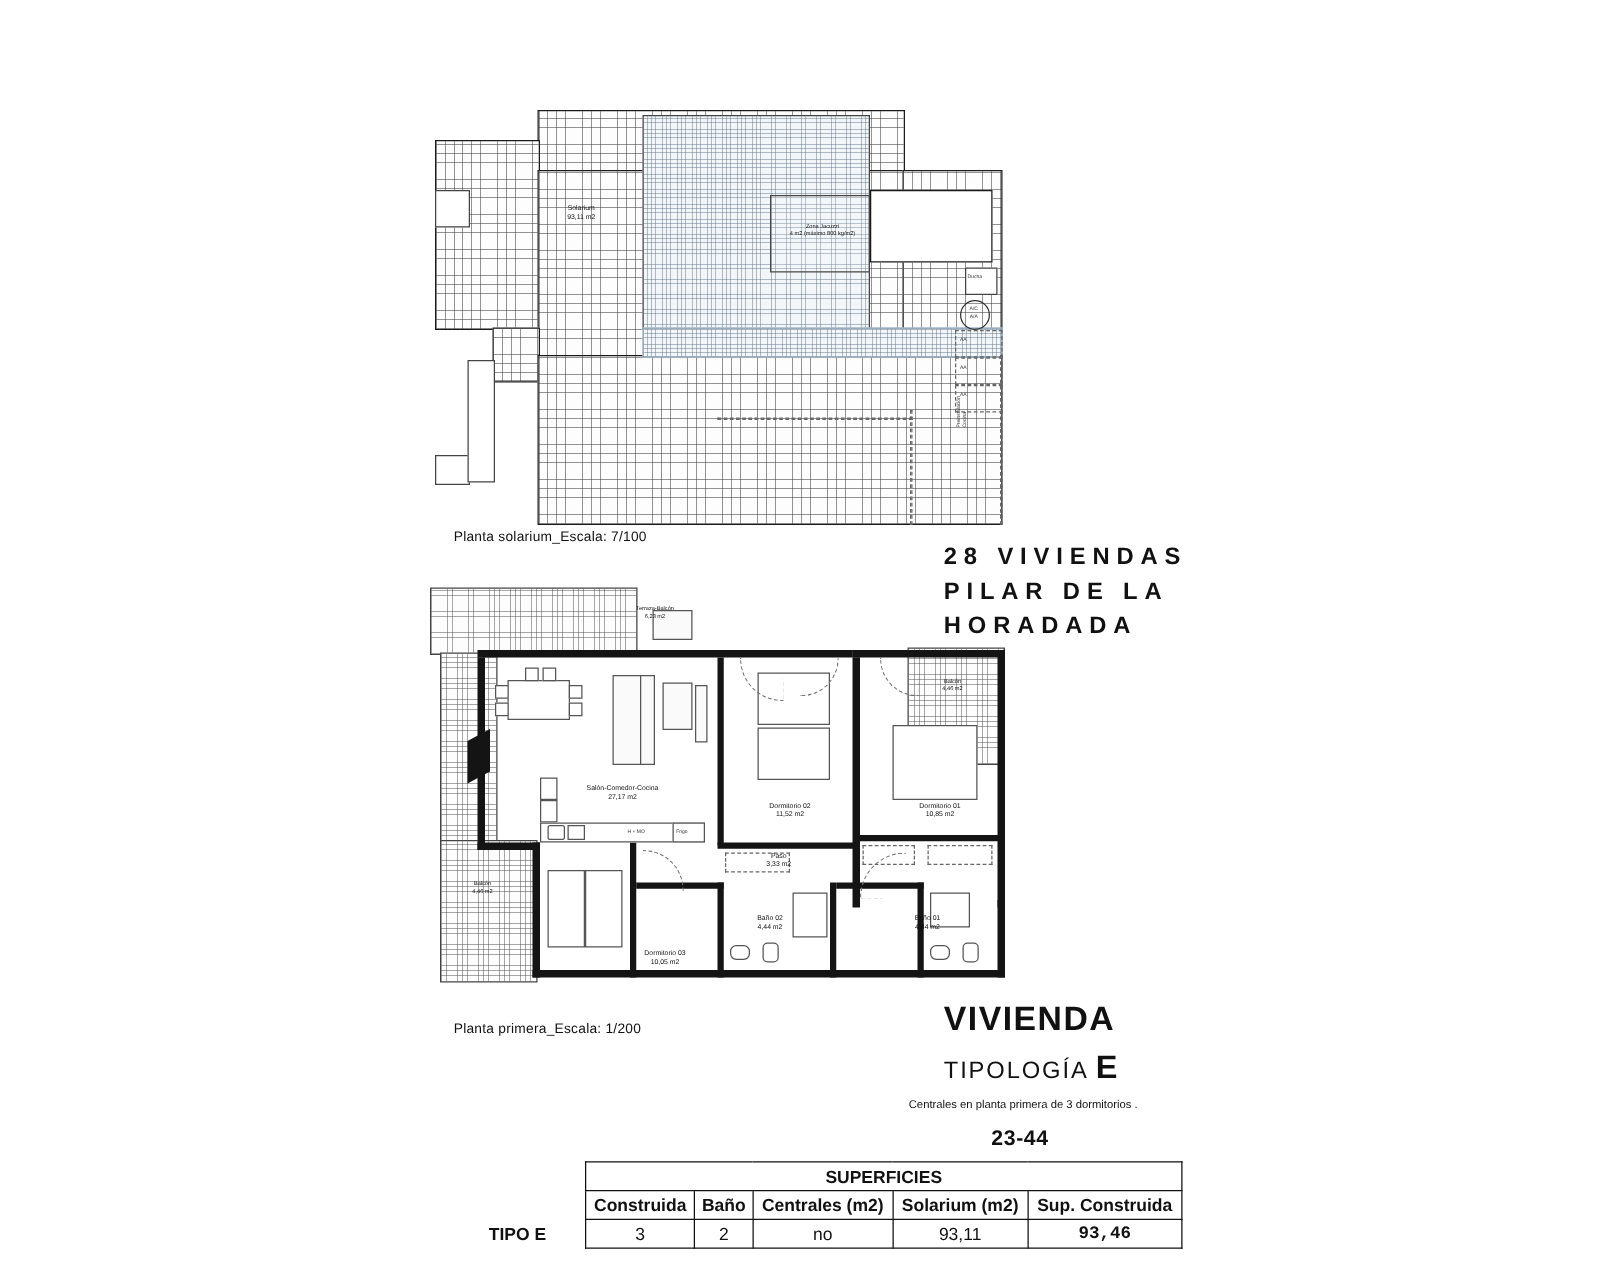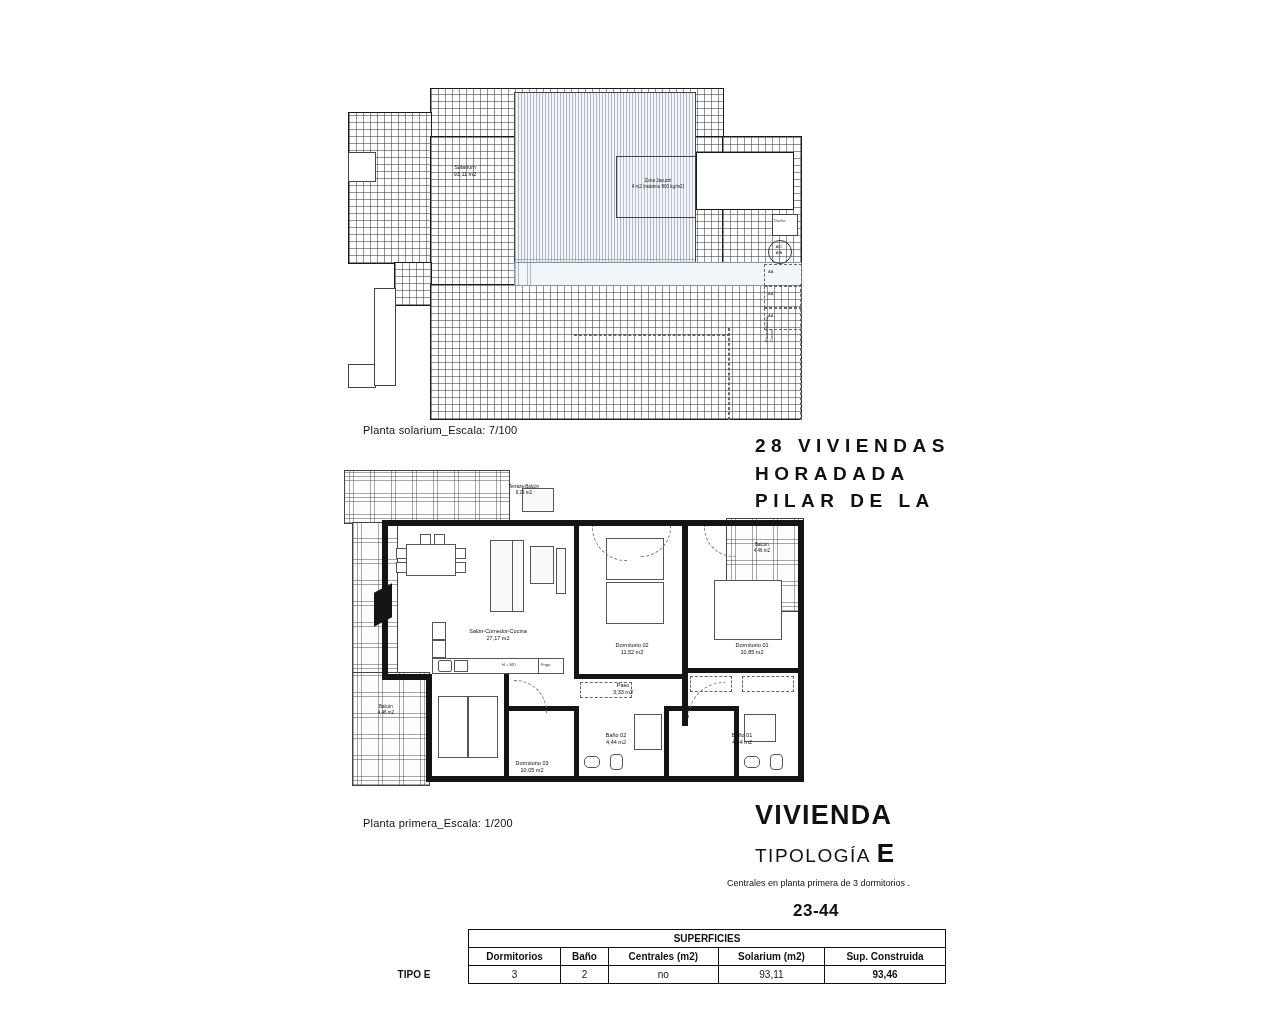--- a/index.html
+++ b/index.html
@@ -87,35 +87,35 @@
   }
   #unit-code {
     left: 793px; top: 901px;
     font-size: 17px; font-weight: bold; letter-spacing: .5px; color: #111;
   }
 
   
   #surface-table {
     left: 360px; top: 929px; width: 586px;
     border-collapse: collapse;
-    font-size: 10px;
+    font-size: 14px;
   }
   #surface-table td, #surface-table th {
     border: 1px solid #111;
     padding: 3px 4px;
     text-align: center;
     font-weight: normal;
     color: #111;
   }
   #surface-table .noborder {
     border: none;
   }
   #surface-table thead th { font-weight: bold; }
   #surface-table .rowlabel { font-weight: bold; text-align: center; }
-  #surface-table .strong { font-weight: bold; }
+  #surface-table .strong { font-weight: bold; font-family: Liberation Mono, monospace; }
 </style>
 </head>
 <body>
 
 <div class="abs" id="solarium-plan">
 
   <div class="abs tile outline" style="left:96px; top:0px; width:292px; height:48px;"></div>
   <div class="abs tile outline" style="left:14px; top:24px; width:82px; height:150px;"></div>
   <div class="abs tile outline" style="left:96px; top:48px; width:292px; height:148px;"></div>
   <div class="abs tile outline" style="left:60px; top:174px; width:36px; height:42px;"></div>
@@ -160,22 +160,22 @@
   <div class="abs room-label" style="left:282px; top:90px; width:84px; font-size:4.5px;">
     <span class="a">Zona Jacuzzi</span>
     <span class="a">4 m2 (máximo 800 kg/m2)</span>
   </div>
 </div>
 
 <div class="abs caption" style="left:363px; top:424px;">Planta solarium_Escala: 7/100</div>
 
 <div class="abs" id="project-title">
   <div>28 VIVIENDAS</div>
+  <div>PILAR DE LA</div>
   <div>HORADADA</div>
-  <div>PILAR DE LA</div>
 </div>
 
 <div class="abs" id="first-plan">
 
   <div class="abs tile-fine thin" style="left:10px; top:0px; width:164px; height:52px;"></div>
   <div class="abs tile-fine thin" style="left:18px; top:52px; width:44px; height:150px;"></div>
   <div class="abs tile-fine thin" style="left:18px; top:202px; width:76px; height:112px;"></div>
   <div class="abs tile-fine thin" style="left:392px; top:48px; width:76px; height:92px;"></div>
 
   <div class="abs wall" style="left:48px; top:50px; width:300px; height:6px;"></div>
@@ -300,21 +300,21 @@
 <div class="abs" id="unit-code">23-44</div>
 
 <table class="abs" id="surface-table">
   <thead>
     <tr>
       <th class="noborder" style="width:100px;"></th>
       <th colspan="5">SUPERFICIES</th>
     </tr>
     <tr>
       <th class="noborder"></th>
-      <th>Dormitorios</th>
+      <th>Construida</th>
       <th>Baño</th>
       <th>Centrales (m2)</th>
       <th>Solarium (m2)</th>
       <th>Sup. Construida</th>
     </tr>
   </thead>
   <tbody>
     <tr>
       <td class="rowlabel noborder">TIPO E</td>
       <td>3</td>

